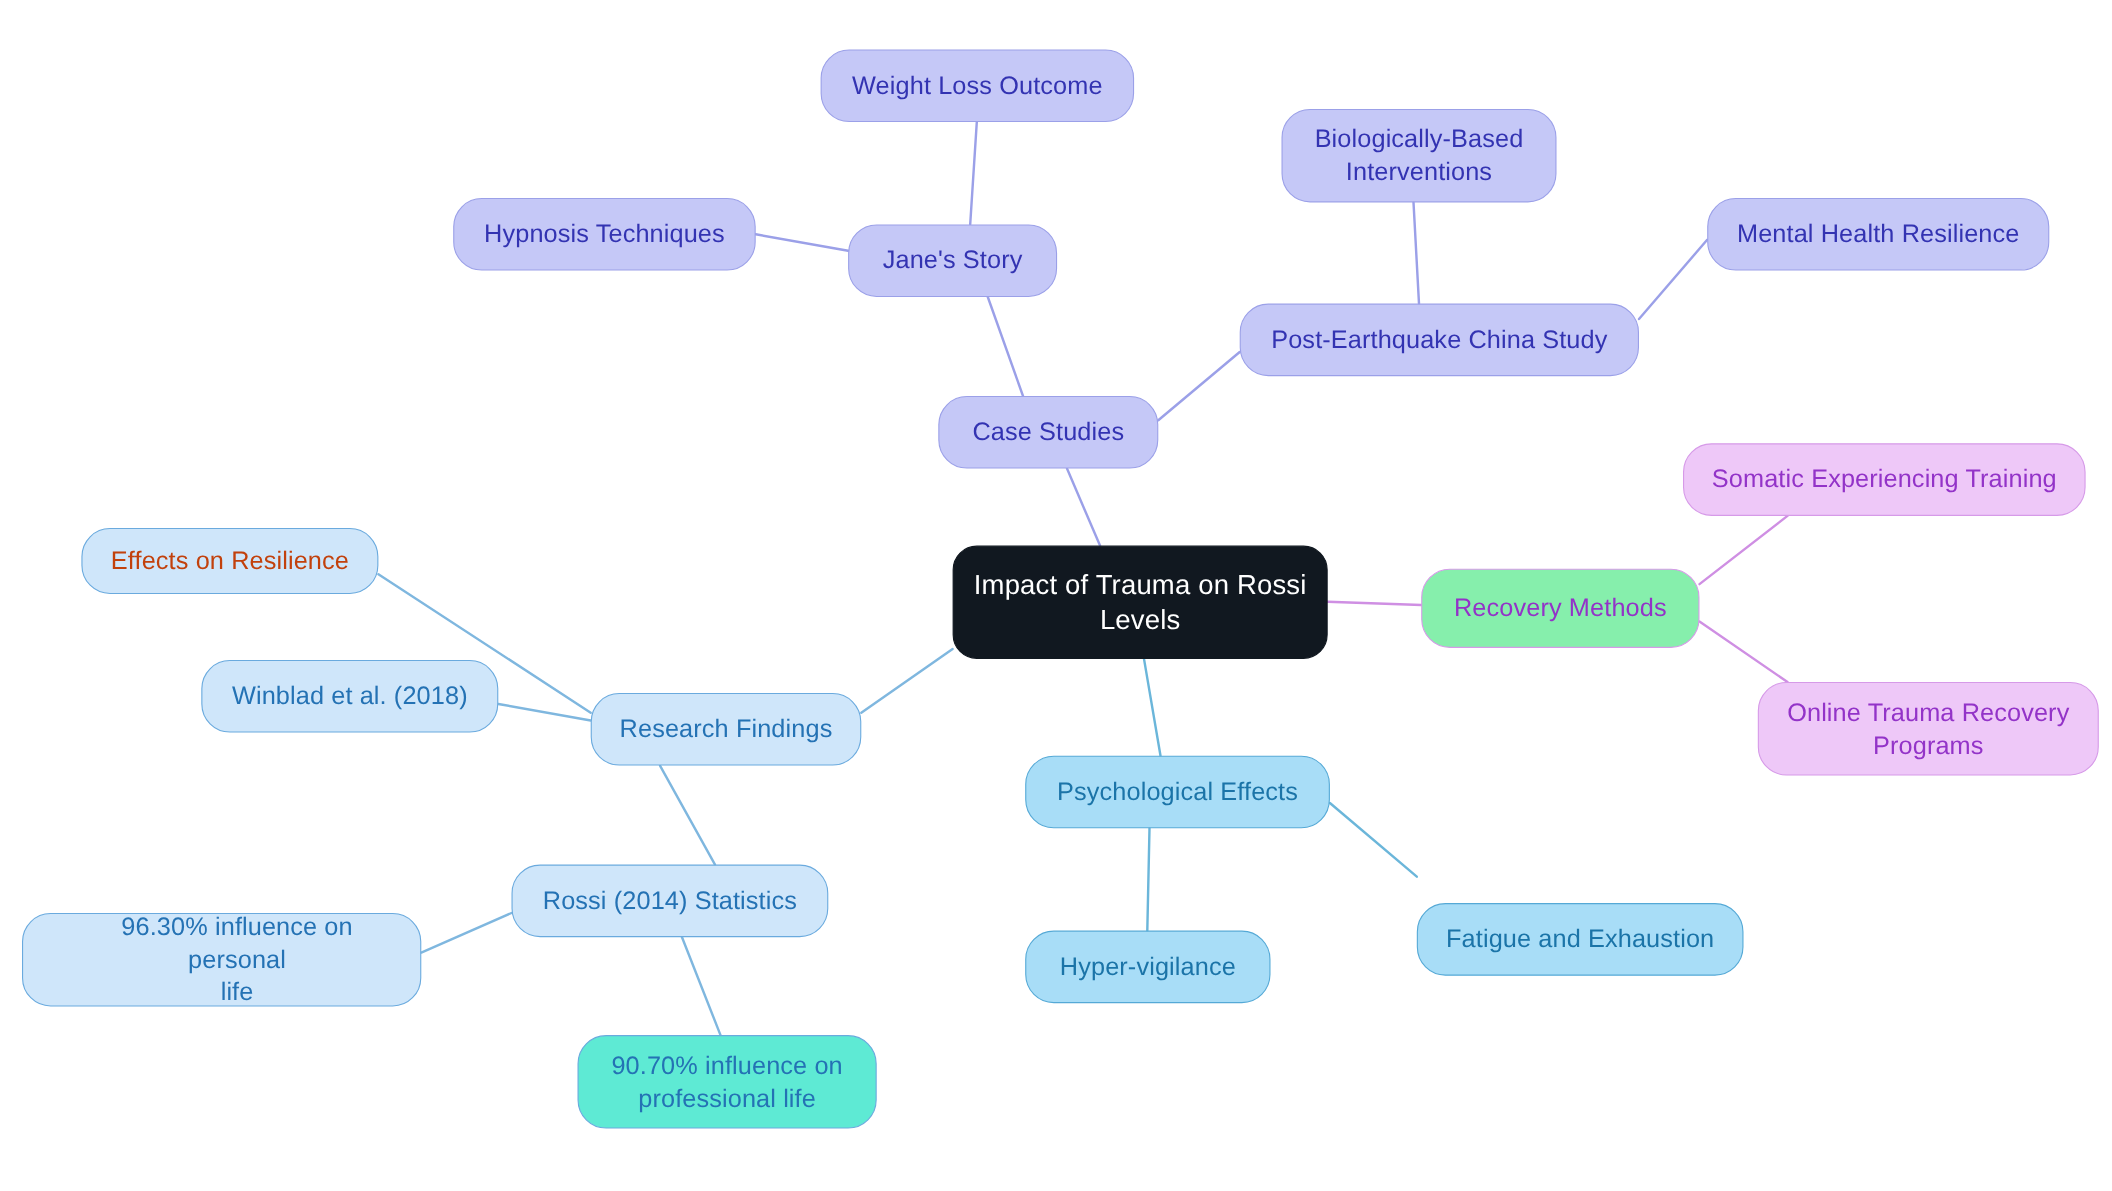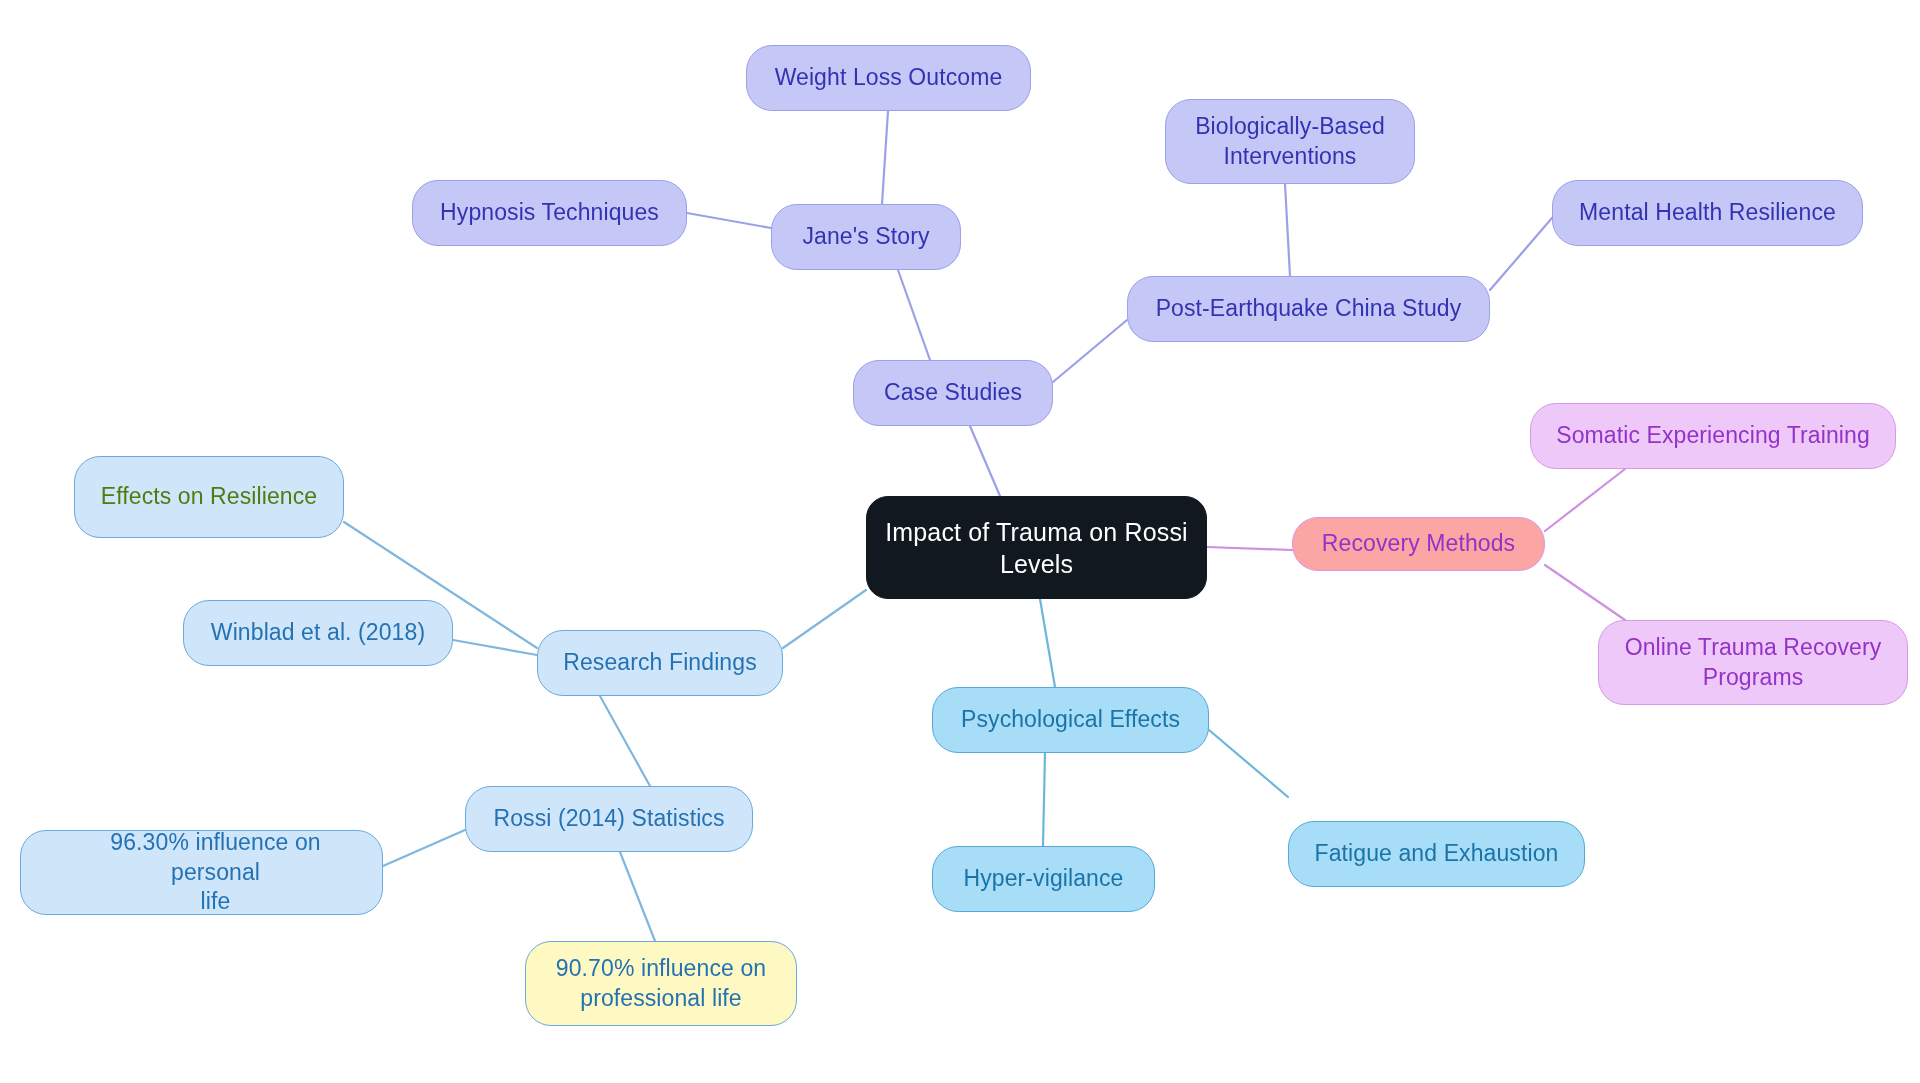--- a/index.html
+++ b/index.html
@@ -77,27 +77,27 @@
 Levels</div>
     <div class="node" style="left: 853px; top: 360px; width: 200px; height: 66px; background: rgb(197, 200, 247); border-color: rgb(155, 160, 232); color: rgb(51, 51, 178); font-size: 23px;">Case Studies</div>
     <div class="node" style="left: 771px; top: 204px; width: 190px; height: 66px; background: rgb(197, 200, 247); border-color: rgb(155, 160, 232); color: rgb(51, 51, 178); font-size: 23px;">Jane's Story</div>
     <div class="node" style="left: 746px; top: 45px; width: 285px; height: 66px; background: rgb(197, 200, 247); border-color: rgb(155, 160, 232); color: rgb(51, 51, 178); font-size: 23px;">Weight Loss Outcome</div>
     <div class="node" style="left: 412px; top: 180px; width: 275px; height: 66px; background: rgb(197, 200, 247); border-color: rgb(155, 160, 232); color: rgb(51, 51, 178); font-size: 23px;">Hypnosis Techniques</div>
     <div class="node" style="left: 1127px; top: 276px; width: 363px; height: 66px; background: rgb(197, 200, 247); border-color: rgb(155, 160, 232); color: rgb(51, 51, 178); font-size: 23px; text-align: center;">Post-Earthquake China Study</div>
     <div class="node" style="left: 1165px; top: 99px; width: 250px; height: 85px; background: rgb(197, 200, 247); border-color: rgb(155, 160, 232); color: rgb(51, 51, 178); font-size: 23px;">Biologically-Based
 Interventions</div>
     <div class="node" style="left: 537px; top: 630px; width: 246px; height: 66px; background: rgb(207, 230, 250); border-color: rgb(106, 170, 222); color: rgb(36, 114, 180); font-size: 23px;">Research Findings</div>
     <div class="node" style="left: 1552px; top: 180px; width: 311px; height: 66px; background: rgb(197, 200, 247); border-color: rgb(155, 160, 232); color: rgb(51, 51, 178); font-size: 23px;">Mental Health Resilience</div>
-    <div class="node" style="left: 74px; top: 456px; width: 270px; height: 82px; background: rgb(207, 230, 250); border-color: rgb(106, 170, 222); color: #4d7c0f; font-size: 23px;">Effects on Resilience</div>
+    <div class="node" style="left: 74px; top: 480px; width: 270px; height: 60px; background: rgb(207, 230, 250); border-color: rgb(106, 170, 222); color: #c2410c; font-size: 23px;">Effects on Resilience</div>
     <div class="node" style="left: 183px; top: 600px; width: 270px; height: 66px; background: rgb(207, 230, 250); border-color: rgb(106, 170, 222); color: rgb(36, 114, 180); font-size: 23px;">Winblad et al. (2018)</div>
     <div class="node" style="left: 465px; top: 786px; width: 288px; height: 66px; background: rgb(207, 230, 250); border-color: rgb(106, 170, 222); color: rgb(36, 114, 180); font-size: 23px;">Rossi (2014) Statistics</div>
     <div class="node" style="left: 20px; top: 830px; width: 363px; height: 85px; background: rgb(207, 230, 250); border-color: rgb(106, 170, 222); color: rgb(36, 114, 180); font-size: 23px; padding-left: 42px;">96.30% influence on personal
 life</div>
-    <div class="node" style="left: 525px; top: 941px; width: 272px; height: 85px; background: #fef9c3; border-color: rgb(106, 170, 222); color: rgb(36, 114, 180); font-size: 23px;">90.70% influence on
+    <div class="node" style="left: 525px; top: 941px; width: 272px; height: 85px; background: #5eead4; border-color: rgb(106, 170, 222); color: rgb(36, 114, 180); font-size: 23px;">90.70% influence on
 professional life</div>
     <div class="node" style="left: 932px; top: 687px; width: 277px; height: 66px; background: rgb(168, 221, 247); border-color: rgb(85, 169, 214); color: rgb(27, 116, 168); font-size: 23px;">Psychological Effects</div>
     <div class="node" style="left: 1288px; top: 821px; width: 297px; height: 66px; background: rgb(168, 221, 247); border-color: rgb(85, 169, 214); color: rgb(27, 116, 168); font-size: 23px;">Fatigue and Exhaustion</div>
     <div class="node" style="left: 932px; top: 846px; width: 223px; height: 66px; background: rgb(168, 221, 247); border-color: rgb(85, 169, 214); color: rgb(27, 116, 168); font-size: 23px;">Hyper-vigilance</div>
-    <div class="node" style="left: 1292px; top: 517px; width: 253px; height: 54px; background: #fca5a5; border-color: rgb(214, 154, 232); color: rgb(147, 51, 200); font-size: 23px;">Recovery Methods</div>
+    <div class="node" style="left: 1292px; top: 517px; width: 253px; height: 72px; background: #86efac; border-color: rgb(214, 154, 232); color: rgb(147, 51, 200); font-size: 23px;">Recovery Methods</div>
     <div class="node" style="left: 1530px; top: 403px; width: 366px; height: 66px; background: rgb(238, 200, 248); border-color: rgb(214, 154, 232); color: rgb(147, 51, 200); font-size: 23px;">Somatic Experiencing Training</div>
     <div class="node" style="left: 1598px; top: 620px; width: 310px; height: 85px; background: rgb(238, 200, 248); border-color: rgb(214, 154, 232); color: rgb(147, 51, 200); font-size: 23px;">Online Trauma Recovery
 Programs</div>
   </div>
 
 </body></html>

